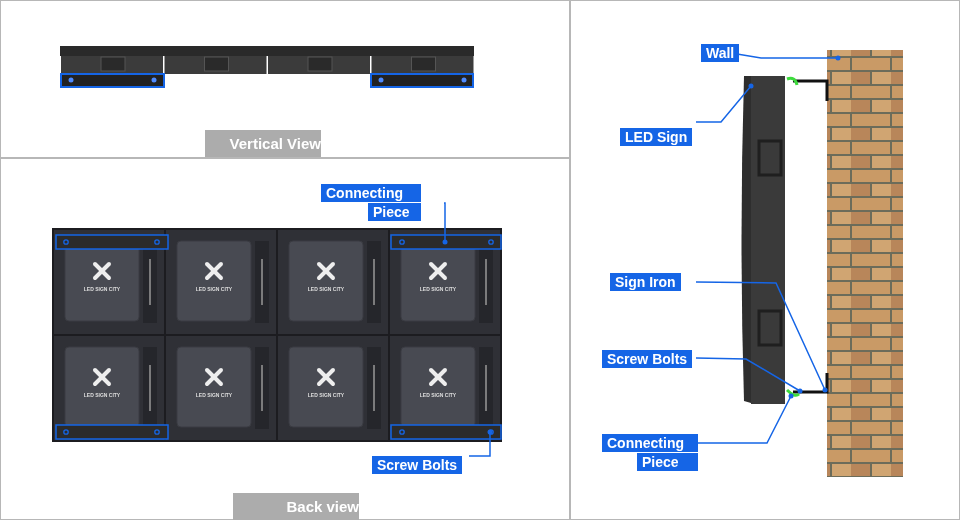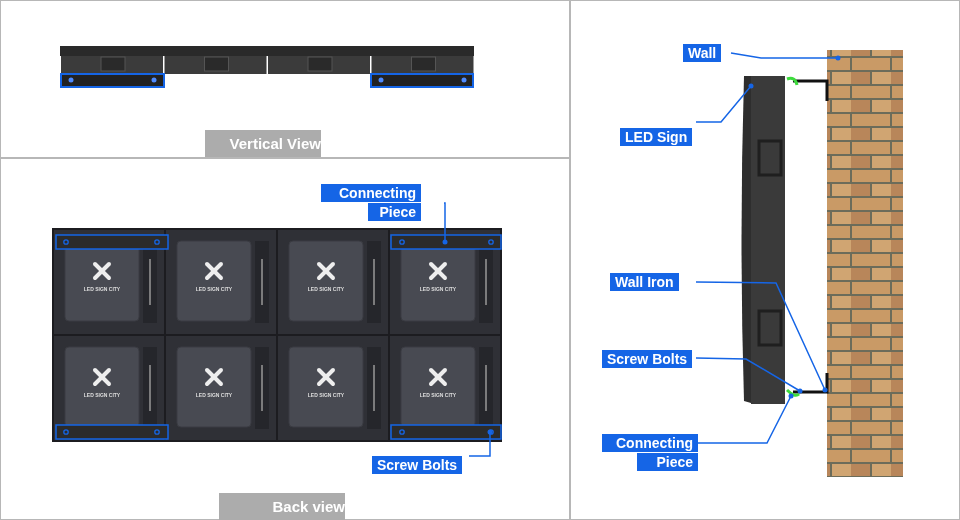--- a/index.html
+++ b/index.html
@@ -3,21 +3,21 @@
 <meta charset="utf-8">
 <style>
   *{box-sizing:border-box;margin:0;padding:0}
   html,body{width:960px;height:520px;background:#fff;overflow:hidden;font-family:"Liberation Sans",sans-serif}
   .frame{position:absolute;border:1px solid #b7b7b7;background:#fff}
   #p-top{left:0;top:0;width:570px;height:157px;border-width:1px 0 0 1px}
   #p-back{left:0;top:157px;width:570px;height:363px;border-width:2px 0 1px 1px}
   #p-side{left:569px;top:0;width:391px;height:520px;border-width:1px 1px 1px 2px}
   .caption{position:absolute;background:#acacac;color:#fff;font-weight:bold;font-size:15px;height:27px;line-height:27px;text-align:right}
   .lbl{position:absolute;background:#1565e6;color:#fff;font-weight:bold;font-size:14px;line-height:18px;padding:0 5px;white-space:nowrap}
-  .lbl.r{text-align:right}
+  .lbl.r{text-align:left}
   svg{position:absolute;left:0;top:0}
 </style>
 </head>
 <body>
 
 <div class="frame" id="p-top">
   <svg width="570" height="157">
     <rect x="59" y="45" width="414" height="10" fill="#2a2a2a"></rect>
     <g id="vv-cabs">
         <g>
@@ -156,21 +156,21 @@
     </g>
 
     <polyline points="443,44 444,44 444,83" fill="none" stroke="#1565e6" stroke-width="1.5"></polyline>
     <circle cx="444" cy="83" r="2.5" fill="#1565e6"></circle>
     <polyline points="468,297 489,297 489,273" fill="none" stroke="#1565e6" stroke-width="1.5"></polyline>
     <circle cx="489" cy="273" r="2.5" fill="#1565e6"></circle>
   </svg>
   <div class="lbl r" style="left:320px;top:25px;width:100px">Connecting</div>
   <div class="lbl r" style="left:367px;top:44px;width:53px">Piece</div>
   <div class="lbl" style="left:371px;top:297px">Screw Bolts</div>
-  <div class="caption" style="left:218px;top:334px;width:126px">Back view</div>
+  <div class="caption" style="left:232px;top:334px;width:126px">Back view</div>
 </div>
 
 <div class="frame" id="p-side">
   <svg width="391" height="520">
     <defs>
       <pattern id="bricks" width="40" height="28" patternUnits="userSpaceOnUse">
         <rect width="40" height="28" fill="#6c6c5a"></rect>
         <rect x="1" y="1" width="38" height="12" fill="#c99a66"></rect>
         <rect x="-19" y="15" width="38" height="12" fill="#b8865a"></rect>
         <rect x="21" y="15" width="38" height="12" fill="#d0a572"></rect>
@@ -193,19 +193,19 @@
     <circle cx="267" cy="57" r="2.5" fill="#1565e6"></circle>
     <polyline points="125,121 150,121 180,85" fill="none" stroke="#1565e6" stroke-width="1.5"></polyline>
     <circle cx="180" cy="85" r="2.5" fill="#1565e6"></circle>
     <polyline points="125,281 205,282 254,389" fill="none" stroke="#1565e6" stroke-width="1.5"></polyline>
     <circle cx="254" cy="389" r="2.5" fill="#1565e6"></circle>
     <polyline points="125,357 175,358 229,390" fill="none" stroke="#1565e6" stroke-width="1.5"></polyline>
     <circle cx="229" cy="390" r="2.5" fill="#1565e6"></circle>
     <polyline points="125,442 196,442 220,395" fill="none" stroke="#1565e6" stroke-width="1.5"></polyline>
     <circle cx="220" cy="395" r="2.5" fill="#1565e6"></circle>
   </svg>
-  <div class="lbl" style="left:112px;top:43px">Wall</div>
+  <div class="lbl" style="left:130px;top:43px">Wall</div>
   <div class="lbl" style="left:49px;top:127px">LED Sign</div>
-  <div class="lbl" style="left:39px;top:272px">Wall Iron</div>
+  <div class="lbl" style="left:39px;top:272px">Sign Iron</div>
   <div class="lbl" style="left:31px;top:349px">Screw Bolts</div>
   <div class="lbl r" style="left:31px;top:433px;width:96px">Connecting</div>
   <div class="lbl r" style="left:66px;top:452px;width:61px">Piece</div>
 </div>
 
 </body></html>

